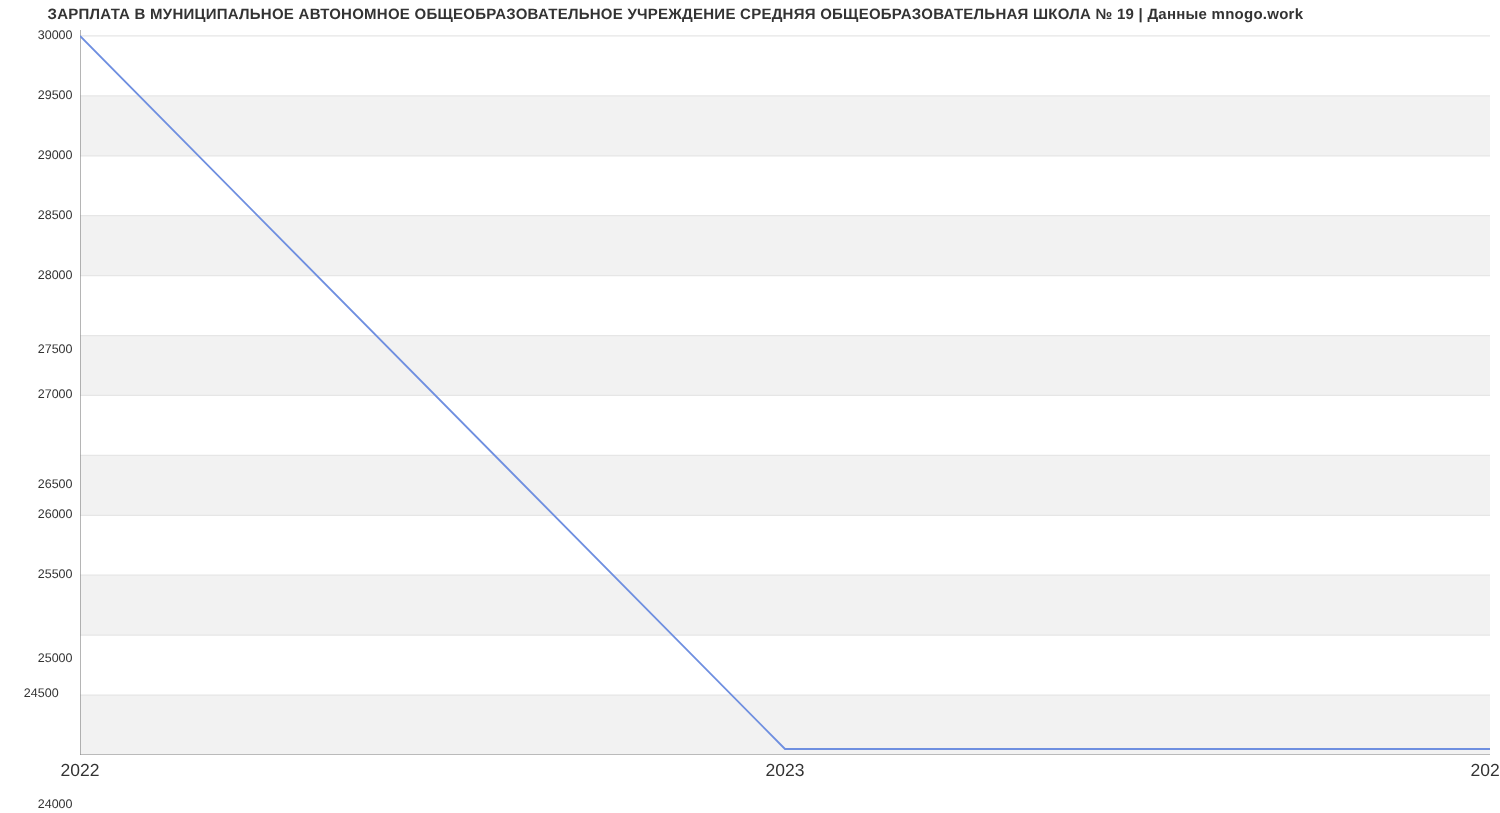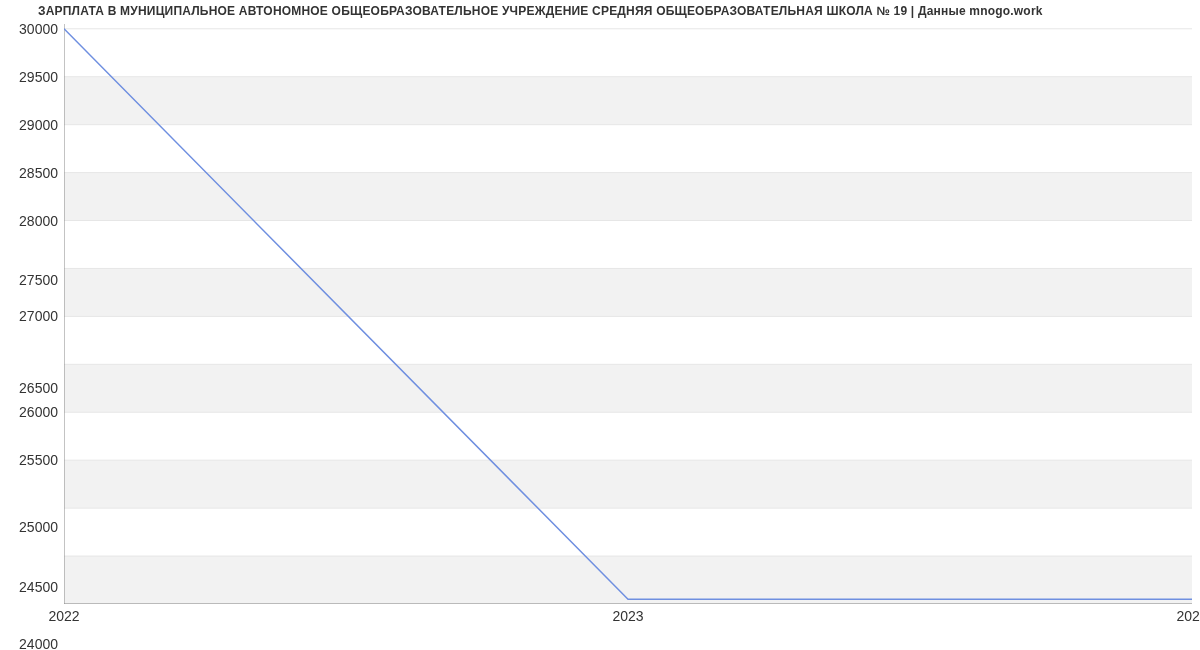--- a/index.html
+++ b/index.html
@@ -35,21 +35,21 @@
   }
   .plot svg {
     width: 100%;
     height: 100%;
     display: block;
   }
   .ytick-label {
     position: absolute;
     right: 1142px; 
     transform: translateY(-50%);
-    font-size: 14px;
+    font-size: 10px;
     color: #333333;
     text-align: right;
     width: 50px;
   }
   .xtick-label {
     position: absolute;
     top: 608px;
     font-size: 14px;
     color: #333333;
     transform: translateX(-50%);
@@ -129,21 +129,21 @@
           <line x1="0" x2="0" y1="580" y2="584" class="tick"></line>
           <line x1="564" x2="564" y1="580" y2="584" class="tick"></line>
           <line x1="1128" x2="1128" y1="580" y2="584" class="tick"></line>
         </g>
       <path class="series-line" d="M0 4.793388429752099 L564 575.2066115702479 L1128 575.2066115702479" style="stroke: rgb(111, 143, 224);"></path>
     </svg>
   </div>
 
   <div>
       <div class="ytick-label" style="top: 604px; margin-top: 40px;">24000</div>
-      <div class="ytick-label" style="top: 587px;">24500</div>
+      <div class="ytick-label" style="top: 555px; text-align: center;">24500</div>
       <div class="ytick-label" style="top: 527px;">25000</div>
       <div class="ytick-label" style="top: 460.198px; text-align: right;">25500</div>
       <div class="ytick-label" style="top: 412.264px;">26000</div>
       <div class="ytick-label" style="top: 364.331px; margin-top: 24px;">26500</div>
       <div class="ytick-label" style="top: 316.397px;">27000</div>
       <div class="ytick-label" style="top: 280px;">27500</div>
       <div class="ytick-label" style="top: 220.529px;">28000</div>
       <div class="ytick-label" style="top: 172.595px;">28500</div>
       <div class="ytick-label" style="top: 124.661px;">29000</div>
       <div class="ytick-label" style="top: 76.7273px;">29500</div>

